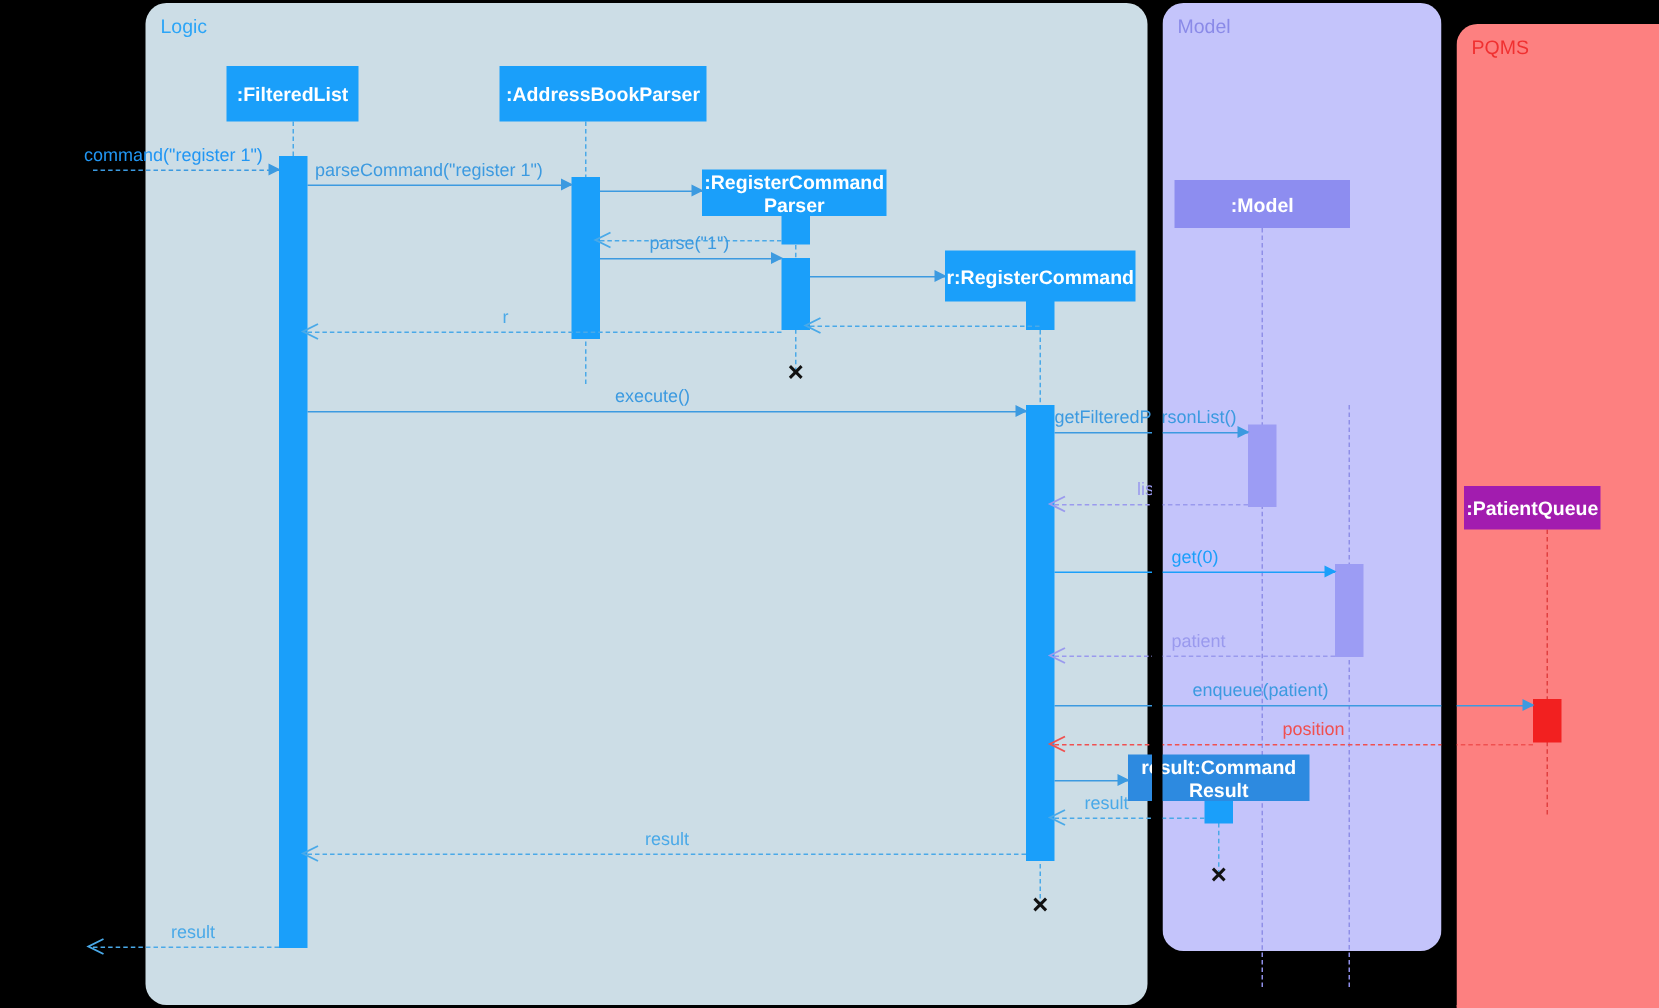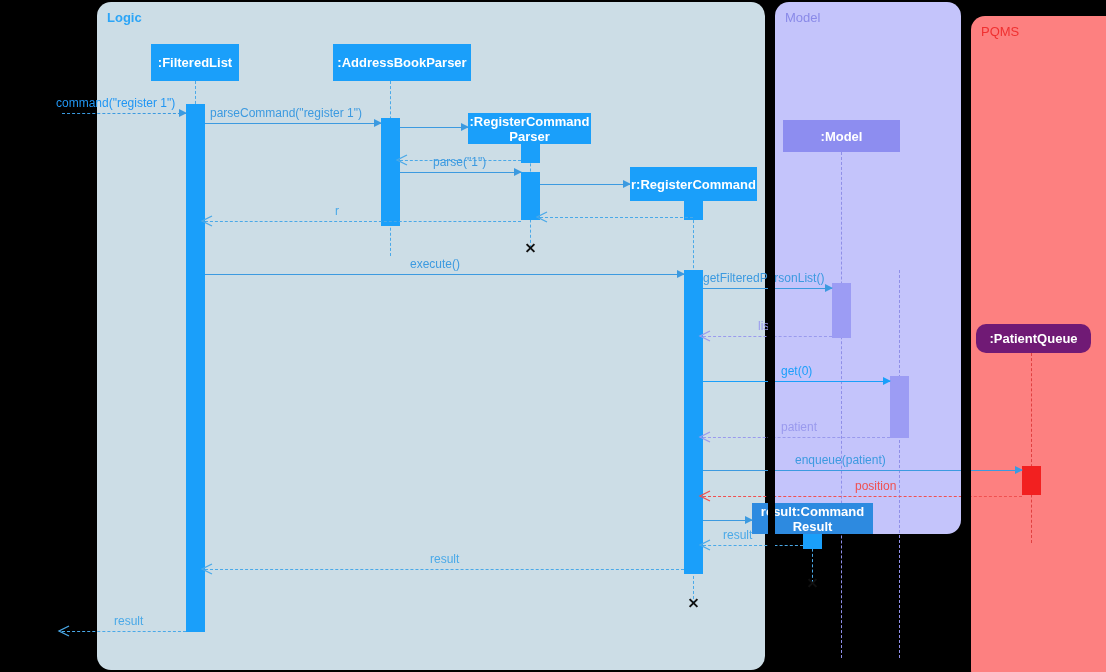--- a/index.html
+++ b/index.html
@@ -38,24 +38,24 @@
   .destroy:before,.destroy:after{content:"";position:absolute;left:0;top:5px;
         width:11px;height:2px;background:#111;}
   .destroy:before{transform:rotate(45deg);}
   .destroy:after{transform:rotate(-45deg);}
 </style>
 </head>
 <body>
 
 <div id="stage">
 
-  <div class="partition" style="left:97px;top:2px;width:668px;height:668px;background:#ccdde6;border-radius:14px 14px 14px 14px;font-weight:bold;">
+  <div class="partition" style="left:97px;top:2px;width:668px;height:668px;background:#ccdde6;border-radius:14px 14px 14px 14px;">
     <span class="plabel" style="color:#2ca5f7;">Logic</span>
   </div>
-  <div class="partition" style="left:775px;top:2px;width:186px;height:532px;background:#c4c4fb;border-radius:14px 14px 14px 14px;">
+  <div class="partition" style="left:775px;top:2px;width:186px;height:632px;background:#c4c4fb;border-radius:14px 14px 14px 14px;">
     <span class="plabel" style="color:#8a8ae8;">Model</span>
   </div>
   <div class="partition" style="left:971px;top:16px;width:150px;height:668px;background:#fd8080;border-radius:14px 0 0 14px;">
     <span class="plabel" style="color:#f03030;">PQMS</span>
   </div>
 
   <div class="lifeline" style="left:195px;top:81px;height:551px;border-color:#4aa9e8;"></div>
   <div class="lifeline" style="left:390px;top:81px;height:175px;border-color:#4aa9e8;"></div>
   <div class="lifeline" style="left:530px;top:143px;height:105px;border-color:#4aa9e8;"></div>
   <div class="lifeline" style="left:693px;top:200px;height:404px;border-color:#4aa9e8;"></div>
@@ -96,21 +96,21 @@
   <div class="obj" style="left:783px;top:120px;width:117px;height:32px;background:#8d8df0;">
     <span>:Model</span>
   </div>
 
 
   <div class="obj" style="left:752px;top:503px;width:121px;height:31px;background:#2d8ae0;flex-direction:column;">
     <span>result:Command</span>
     <span>Result</span>
   </div>
 
-  <div class="obj" style="left:976px;top:324px;width:115px;height:29px;background:#701a75;border-radius:10px;">
+  <div class="obj" style="left:976px;top:324px;width:91px;height:29px;background:#a21caf;">
     <span>:PatientQueue</span>
   </div>
 
   <div class="msg dash" style="left:62px;top:113px;width:124px;">
     <div class="line" style="border-color:#3c9ae0;"></div>
     <div class="head r" style="border-left-color:#3c9ae0;"></div>
     <span class="lbl" style="left:-6px;color:#2196f3;">command("register 1")</span>
   </div>
 
   <div class="msg solid" style="left:205px;top:123px;width:176px;">

